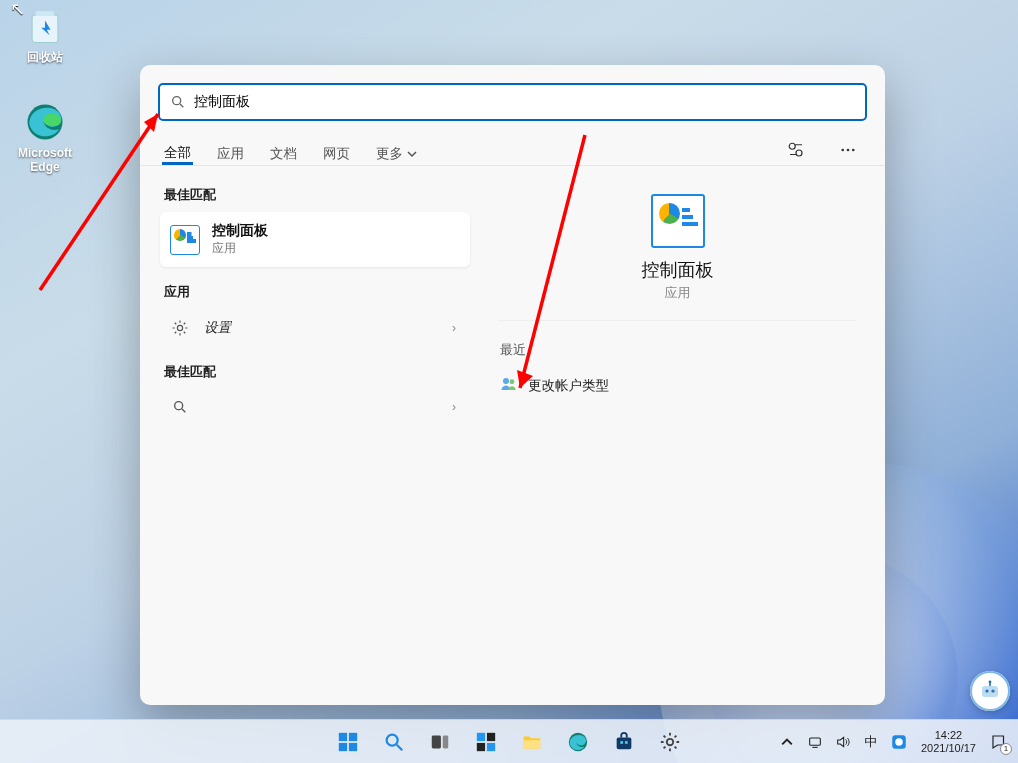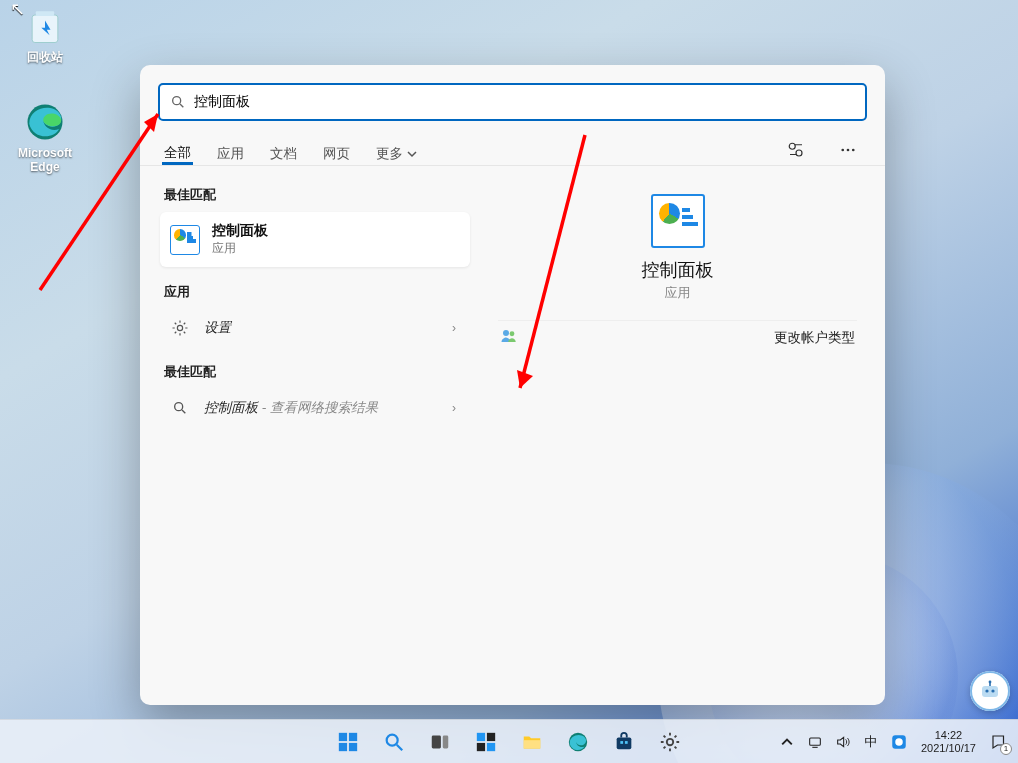--- a/index.html
+++ b/index.html
@@ -74,21 +74,21 @@
   .detail-head .d-sub { font-size:13px; color:#888; margin-top:2px; }
 
   .action-row {
     display:flex; align-items:center; gap:12px; padding:14px 4px; cursor:pointer; color:#0067c0;
     border-bottom:1px solid #eee; position:relative;
   }
   .action-row .lbl { color:#222; font-size:14px; }
   .action-row .drop { position:absolute; right:4px; color:#555; cursor:pointer; }
 
   .recent-title { font-size:13px; color:#555; margin:20px 0 10px 2px; }
-  .recent-row { display:flex; align-items:center; gap:10px; font-size:13.5px; color:#222; padding:6px 2px; cursor:pointer;justify-content:space-between; }
+  .recent-row { display:flex; align-items:center; gap:10px; font-size:13.5px; color:#222; padding:6px 2px; cursor:pointer; }
 
   
   .arrow { position:absolute; pointer-events:none; }
   .arrow line { stroke:#ff0000; stroke-width:3.5; }
   .arrow polygon { fill:#ff0000; }
 
   
   .taskbar {
     position:absolute; left:0; right:0; bottom:0; height:44px;
     background:rgba(235,240,248,0.88); border-top:1px solid rgba(0,0,0,.08);
@@ -211,37 +211,35 @@
       </div>
 
       <div class="sec-title" style="margin-top:16px">最佳匹配</div>
       <div class="result-row">
         <div class="lead">
           <svg width="16" height="16" viewBox="0 0 24 24">
               <circle cx="10" cy="10" r="6" fill="none" stroke="#555" stroke-width="2"></circle>
               <line x1="15" y1="15" x2="20" y2="20" stroke="#555" stroke-width="2"></line>
             </svg>
         </div>
-        <div class="t">
-          <span>控制面板</span><span class="sub"> - 查看网络搜索结果</span>
-        </div>
         <div class="chev">›</div>
       </div>
     </div>
 
     <div class="col-right">
       <div class="detail-head">
         <div class="big-ico">
             <div class="cp-icon"></div>
           </div>
         <div class="d-title">控制面板</div>
         <div class="d-sub">应用</div>
       </div>
 
 
+      <div class="recent-title">最近</div>
       <div class="recent-row">
         <span>
           <svg width="18" height="18" viewBox="0 0 24 24">
             <circle cx="8" cy="8" r="4" fill="#5aa9e6"></circle>
               <path d="M2 20c0-4 4-6 6-6s6 2 6 6" fill="#5aa9e6"></path>
             <circle cx="16" cy="9" r="3.2" fill="#7bc96f"></circle>
               <path d="M11 20c0-3 3-5 5-5s5 2 5 5" fill="#7bc96f"></path>
           </svg>
         </span>
         <span>更改帐户类型</span>

